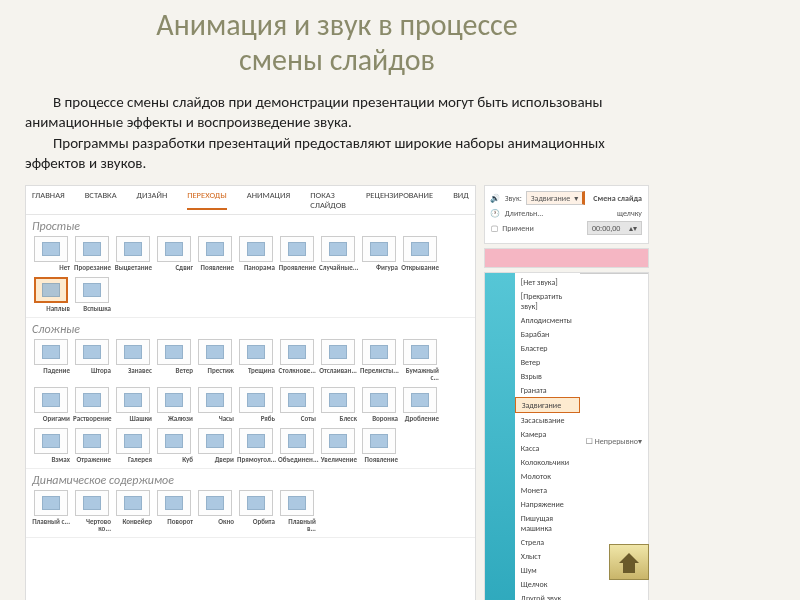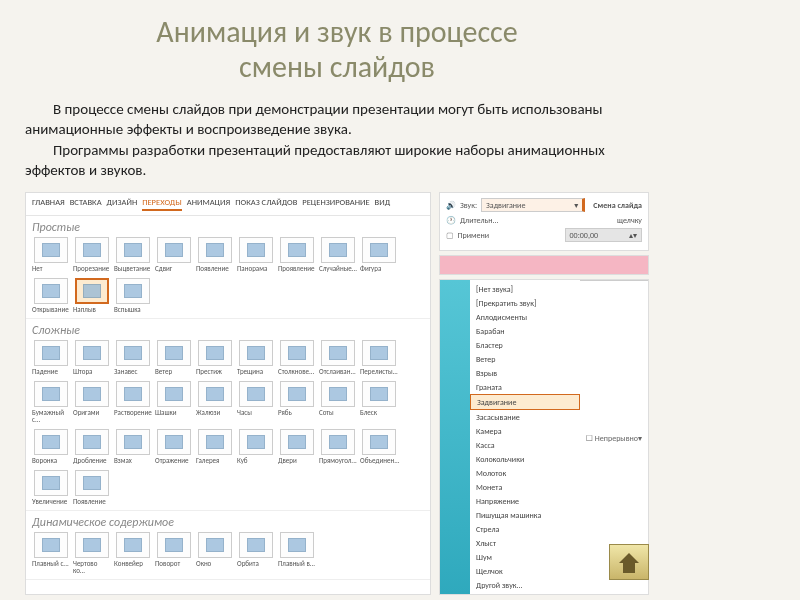--- a/index.html
+++ b/index.html
@@ -1,29 +1,29 @@
 <!DOCTYPE html>
 <html><head>
 <meta charset="utf-8">
 <style>
   * { margin: 0; padding: 0; box-sizing: border-box; }
   body { font-family: Calibri, Arial, sans-serif; background: #f5f3ee; width: 800px; height: 600px; overflow: hidden; position: relative; }
-  .slide { width: 674px; height: 600px; background: #f5f3ee; padding: 15px 25px; position: relative; }
+  .slide { width: 674px; height: 600px; background: #f5f3ee; padding: 8px 25px; position: relative; }
   .title { font-size: 30px; color: #8a8a6a; text-align: center; line-height: 1.15; margin-bottom: 15px; font-weight: normal; }
   .body-text { font-size: 15px; color: #222; line-height: 1.35; margin-bottom: 12px; }
   .body-text p { text-indent: 28px; }
   .screenshots { display: flex; gap: 8px; }
   .main-ui { flex: 1; background: #fff; border: 1px solid #ddd; font-size: 8px; color: #555; }
-  .ribbon-tabs { display: flex; gap: 5px; padding: 4px 6px; border-bottom: 1px solid #e5e5e5; }
+  .ribbon-tabs { display: flex; gap: 20px; padding: 4px 6px; border-bottom: 1px solid #e5e5e5; }
   .ribbon-tab { font-size: 8.5px; color: #444; cursor: pointer; }
   .ribbon-tab.active { color: #d2691e; border-bottom: 2px solid #d2691e; padding-bottom: 2px; }
   .group { padding: 4px 6px 2px; border-bottom: 1px solid #eee; }
   .group-label { font-size: 12px; color: #888; font-style: italic; margin-bottom: 3px; }
   .thumb-row { display: flex; flex-wrap: wrap; gap: 3px; }
-  .thumb { width: 38px; text-align: left; margin-bottom: 3px; }
+  .thumb { width: 38px; text-align: right; margin-bottom: 3px; font-weight: bold; }
   .thumb-box { width: 34px; height: 26px; border: 1px solid #ccc; background: #fdfdfd; margin: 0 auto 2px; display: flex; align-items: center; justify-content: center; position: relative; }
   .thumb-box.selected { border: 2px solid #d2691e; background: #fdebd0; }
   .thumb-label { font-size: 7px; color: #555; line-height: 1; }
   .ico { width: 18px; height: 14px; background: #8bb3d6; border: 1px solid #6a93b6; opacity: 0.7; }
   .side-panel { width: 210px; display: flex; flex-direction: column; }
   .sound-opts { background: #fff; border: 1px solid #ddd; padding: 5px 6px; font-size: 8px; color: #555; margin-bottom: 4px; }
   .sound-row { display: flex; align-items: center; gap: 4px; margin-bottom: 3px; }
   .sound-label { flex: 0 0 auto; }
   .sound-sel { border: 1px solid #ccc; background: #fdf1e6; padding: 1px 4px; font-size: 8px; flex: 1; display: flex; justify-content: space-between; align-items: center; border-right: 3px solid #d2691e;}
   .sound-sel.plain { background:#e5e5e5; border-right:1px solid #ccc;justify-content:space-between;}

